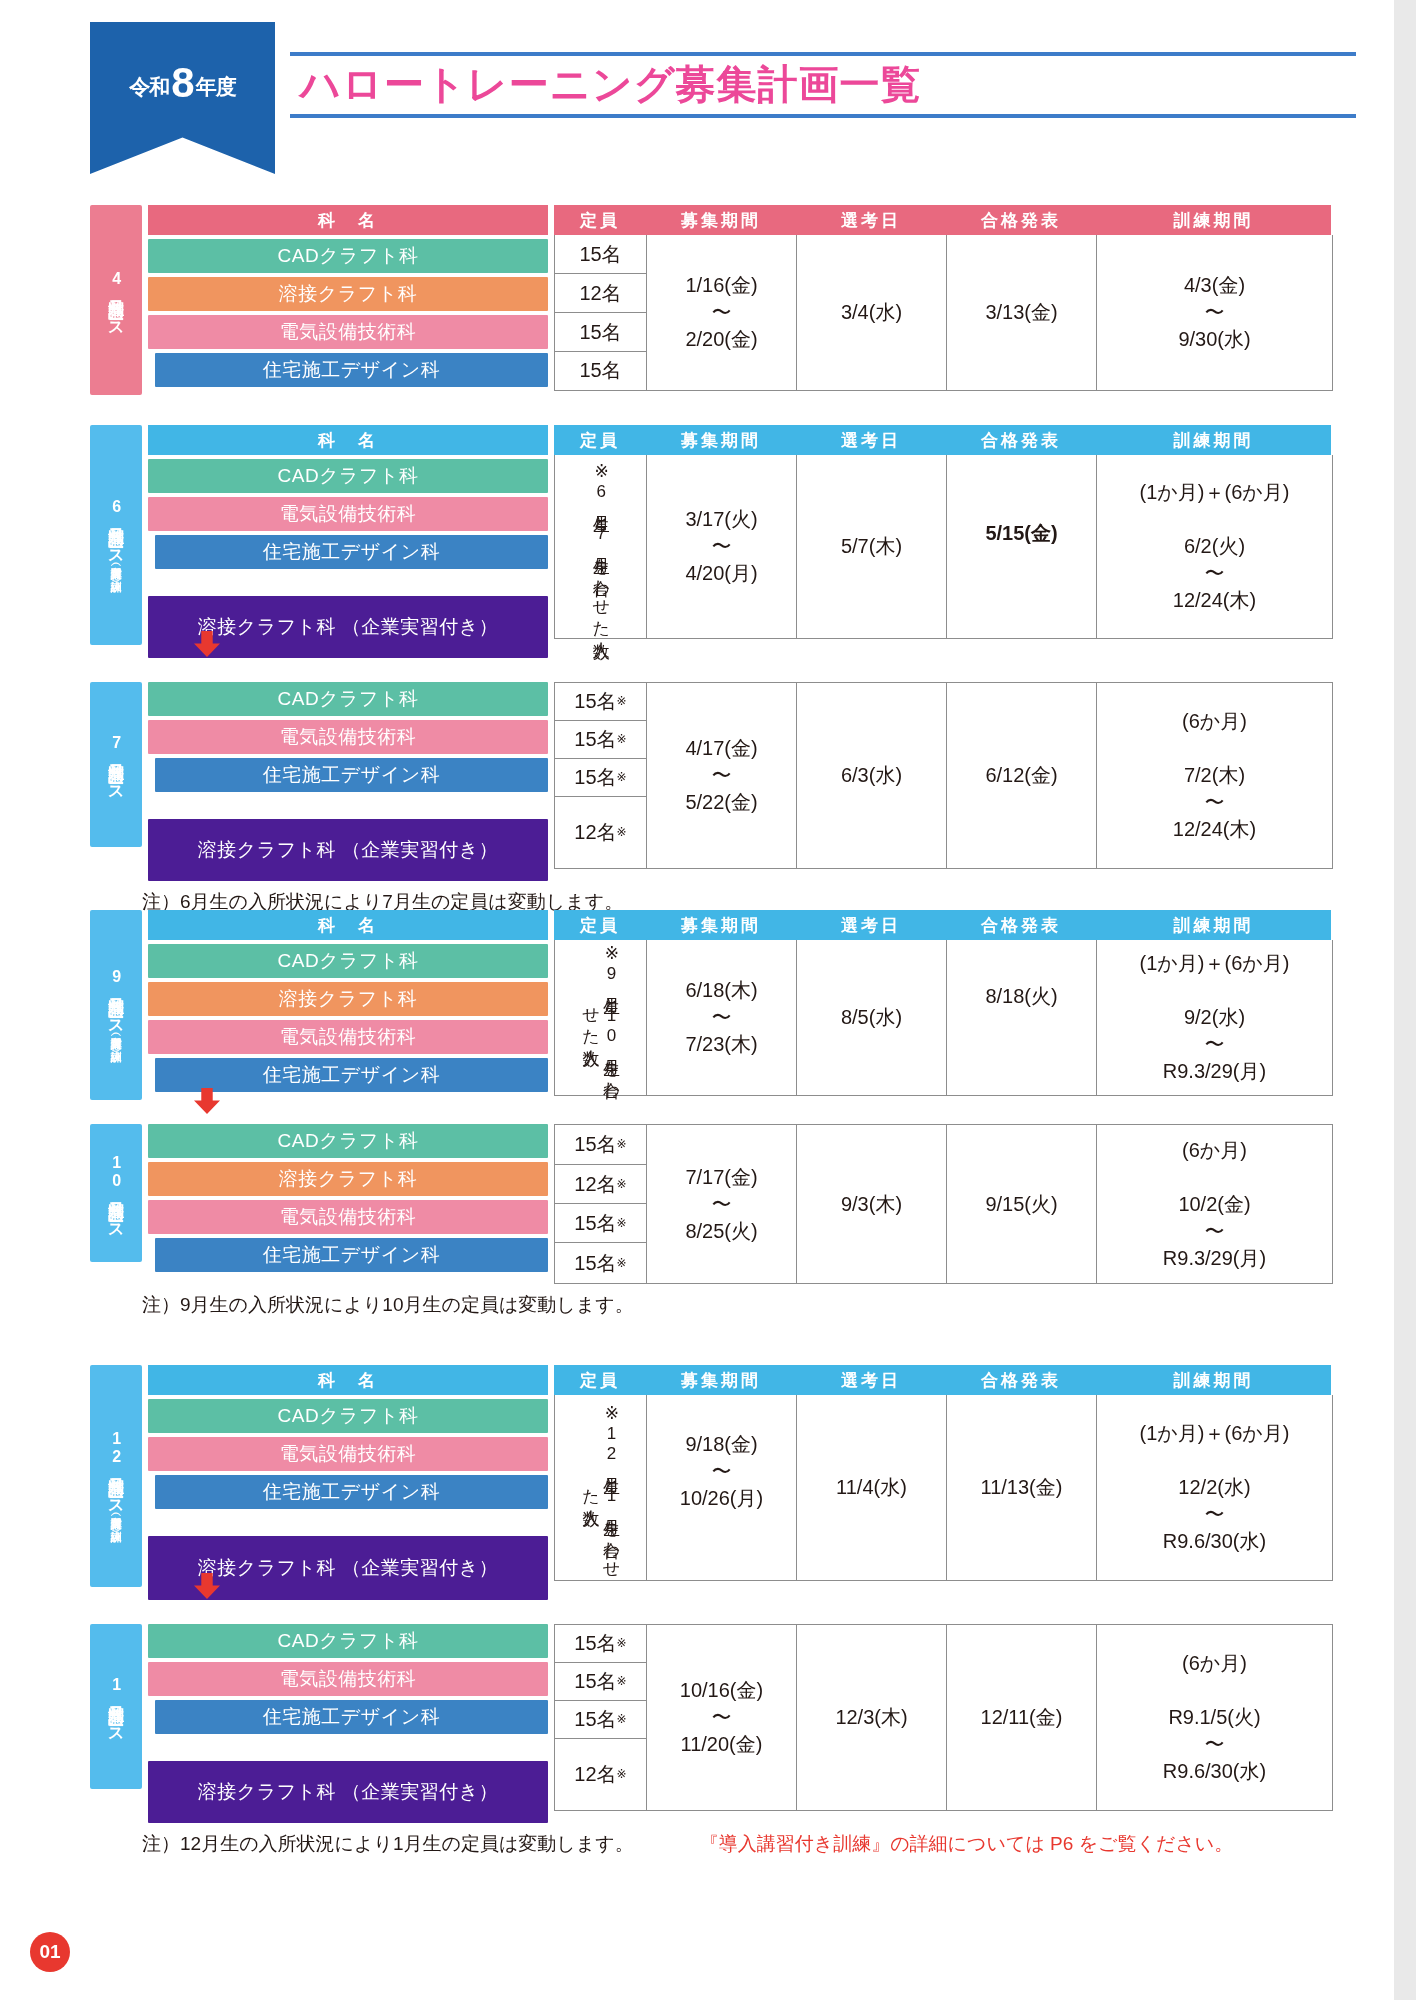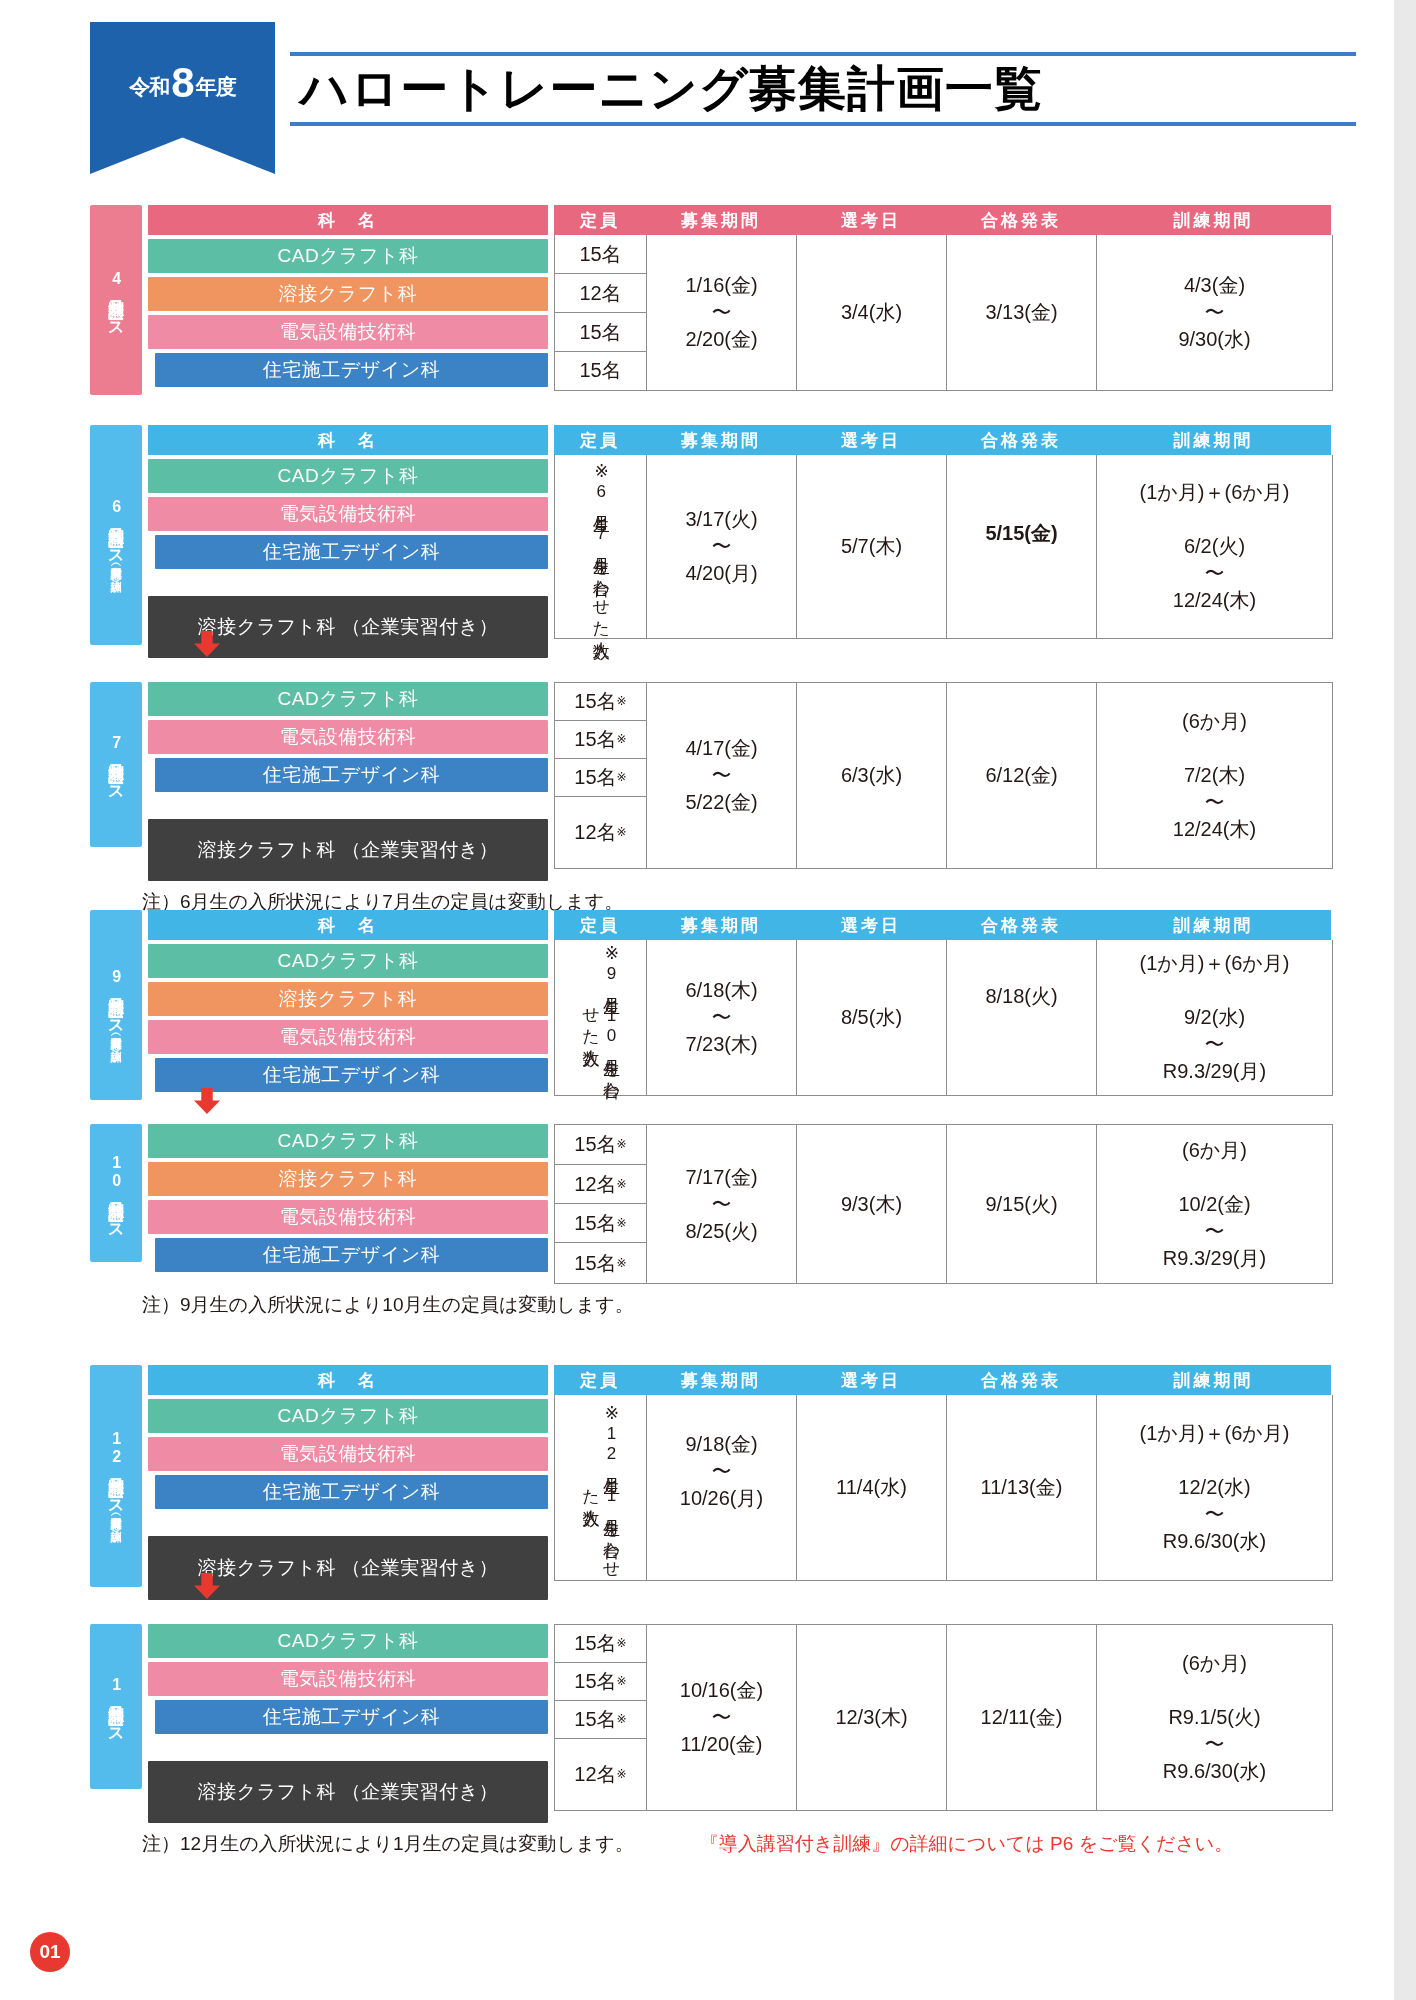--- a/index.html
+++ b/index.html
@@ -34,21 +34,21 @@
   }
   .ribbon-text .big{ font-size:42px; vertical-align:-3px; padding:0 2px;}
   .ribbon-text .sm{ font-size:21px; }
 
   .title-wrap{
     position:absolute; left:290px; top:30px; right:60px; height:100px;
   }
   .title-rule{ height:4px; background:#3d7cc9; width:100%; }
   .title-rule.bottom{ background:#3d7cc9; }
   .main-title{
-    font-size:48px; font-weight:bold; color:#000000;
+    font-size:40px; font-weight:bold; color:#ec4899;
     letter-spacing:1px; line-height:1.0;
     padding:8px 0 10px 10px; white-space:nowrap;
     font-family:"DejaVu Sans","Liberation Sans",sans-serif;
   }
 
   
   .block{ position:absolute; left:90px; width:1230px; }
 
   .tbl{ display:flex; }
   .sidelabel{
@@ -86,21 +86,21 @@
   .subj{
     color:#fff; font-size:19px; font-weight:normal;
     display:flex; align-items:center; justify-content:center;
     text-align:center; line-height:1.25; border-radius:1px;
     margin-top:4px; letter-spacing:0.5px;
   }
   .subj.green{ background:#5cbfa5; }
   .subj.orange{ background:#f0955f; }
   .subj.pink{ background:#ef8ba5; }
   .subj.blue{ background:#3b83c4;margin-left:7px; }
-  .subj.purple{ background:#404040;margin-top:27px; }
+  .subj.purple{ background:#4c1d95;margin-top:27px; }
 
   .datacols{ flex:1; display:flex; border:1px solid #8d8d8d; border-top:none;}
   .dcol{ display:flex; flex-direction:column; border-right:1px solid #8d8d8d; }
   .dcol:last-child{ border-right:none; }
   .dcell{
     display:flex; align-items:center; justify-content:center;
     font-size:20px; text-align:center; line-height:1.35;
     border-bottom:1px solid #8d8d8d; color:#231815;
     background:#fff; white-space:pre-line;
   }

